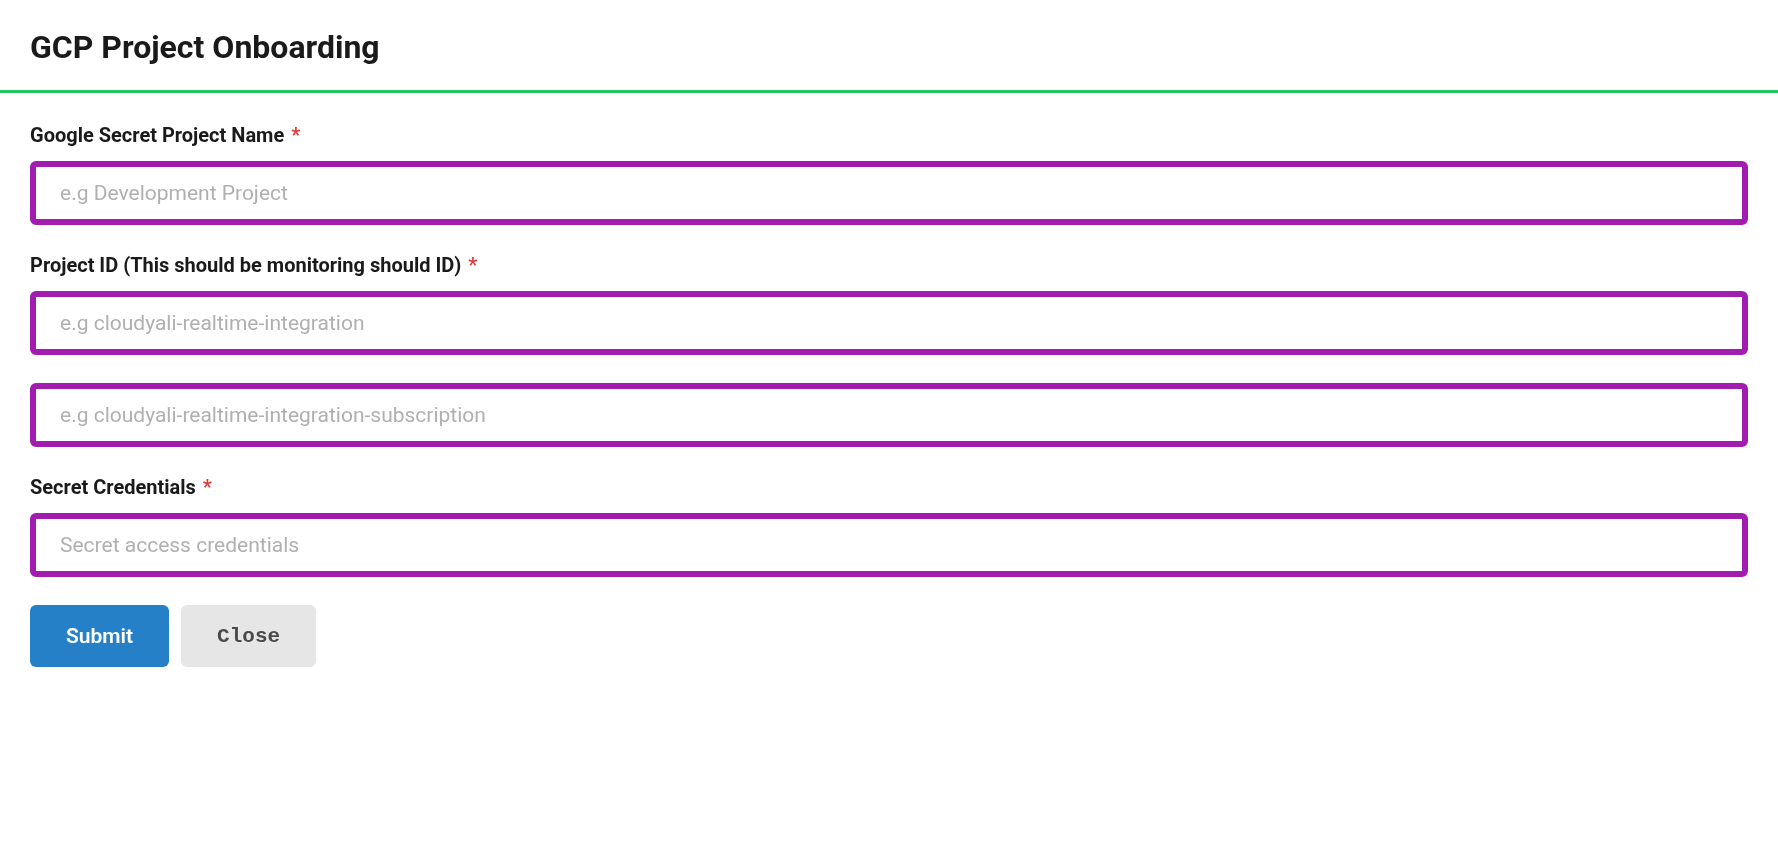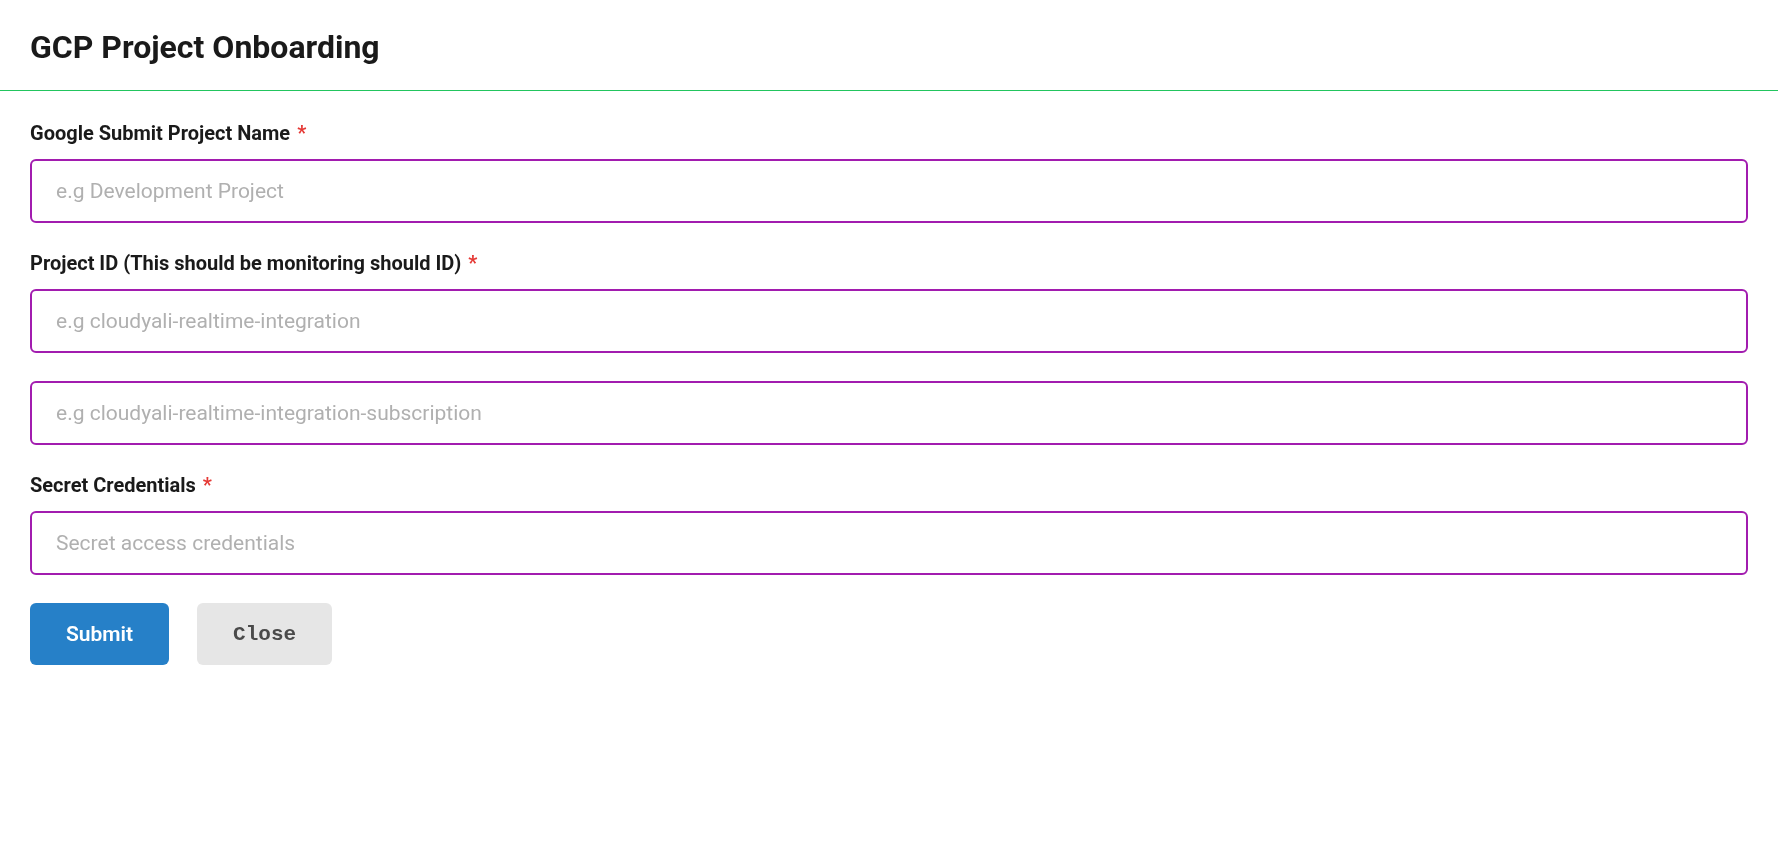--- a/index.html
+++ b/index.html
@@ -7,21 +7,21 @@
       margin: 0;
       padding: 0;
     }
     body {
       font-family: -apple-system, BlinkMacSystemFont, "Segoe UI", Roboto, "Helvetica Neue", Arial, sans-serif;
       background: #ffffff;
       color: #1a1a1a;
     }
     .header {
       padding: 28px 30px 24px 30px;
-      border-bottom: 1px solid #22c55e;
+      border-bottom: 3px solid #22c55e;
     }
     .header h1 {
       font-size: 32px;
       font-weight: 700;
       color: #1a1a1a;
     }
     .form-container {
       padding: 30px 30px 30px 30px;
     }
     .form-group {
@@ -39,31 +39,31 @@
       font-weight: 700;
       margin-left: 2px;
     }
     .form-input {
       width: 100%;
       height: 64px;
       padding: 0 24px;
       font-size: 21px;
       color: #333;
       background: #ffffff;
-      border: 2px solid #a21caf;
+      border: 6px solid #a21caf;
       border-radius: 6px;
       outline: none;
       font-family: inherit;
     }
     .form-input::placeholder {
       color: #b0b0b0;
     }
     .button-row {
       display: flex;
-      gap: 28px;
+      gap: 12px;
       margin-top: 0px;
     }
     .btn {
       height: 62px;
       padding: 0 36px;
       font-size: 21px;
       font-weight: 600;
       border: none;
       border-radius: 6px;
       cursor: pointer;
@@ -83,21 +83,21 @@
 <body>
 
 <div class="header">
   <h1>GCP Project Onboarding</h1>
 </div>
 
 <div class="form-container">
 
   <div class="form-group">
     <label class="form-label">
-      <span>Google Submit Project Name</span>
+      <span>Google Secret Project Name</span>
       <span class="required-asterisk">*</span>
     </label>
     <input type="text" class="form-input" placeholder="e.g Development Project" style="">
   </div>
 
   <div class="form-group">
     <label class="form-label">
       <span>Project ID (This should be monitoring should ID)</span>
       <span class="required-asterisk">*</span>
     </label>

